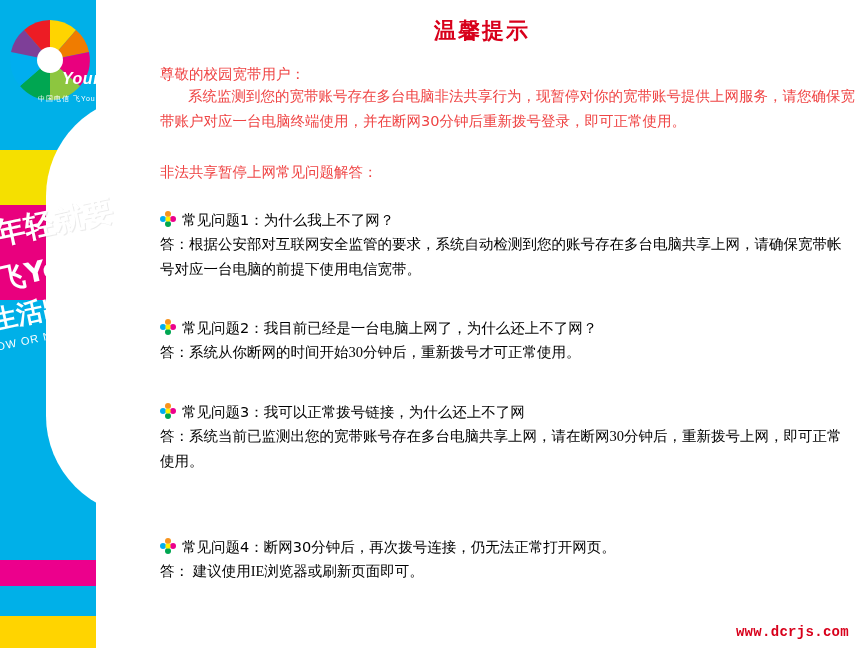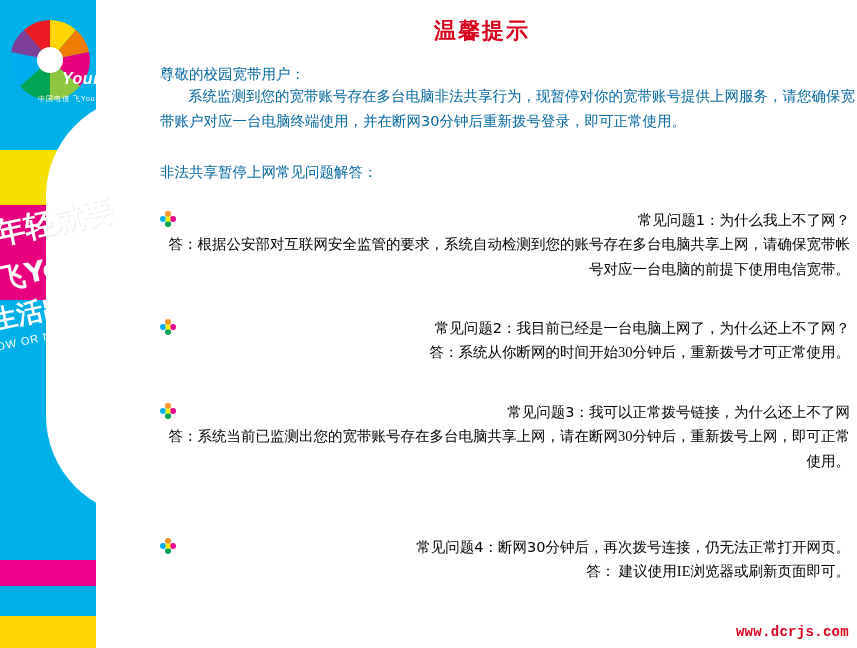--- a/index.html
+++ b/index.html
@@ -184,29 +184,29 @@
     text-align: center;
     color: #d8001b;
     font-size: 22px;
     font-weight: bold;
     font-family: "DejaVu Serif", serif;
     letter-spacing: 2px;
   }
   .para {
     position: absolute;
     font-size: 14.5px;
-    color: #0369a1;
+    color: #ef4444;
     line-height: 25px;
     font-family: "DejaVu Sans", sans-serif;
   }
   .p-greeting { left: 8px; top: 62px; width: 690px; }
   .p-body { left: 8px; top: 84px; width: 700px; text-indent: 28px; }
   .p-faq-head { left: 8px; top: 160px; width: 600px; }
 
-  .qa-block { position: absolute; left: 8px; width: 690px; text-align: right; }
+  .qa-block { position: absolute; left: 8px; width: 690px; }
   .q-line {
     font-size: 14.5px;
     color: #000000;
     line-height: 24px;
     font-family: "DejaVu Sans", sans-serif;
     padding-left: 22px;
     position: relative;
   }
   .a-line {
     font-size: 14.5px;

